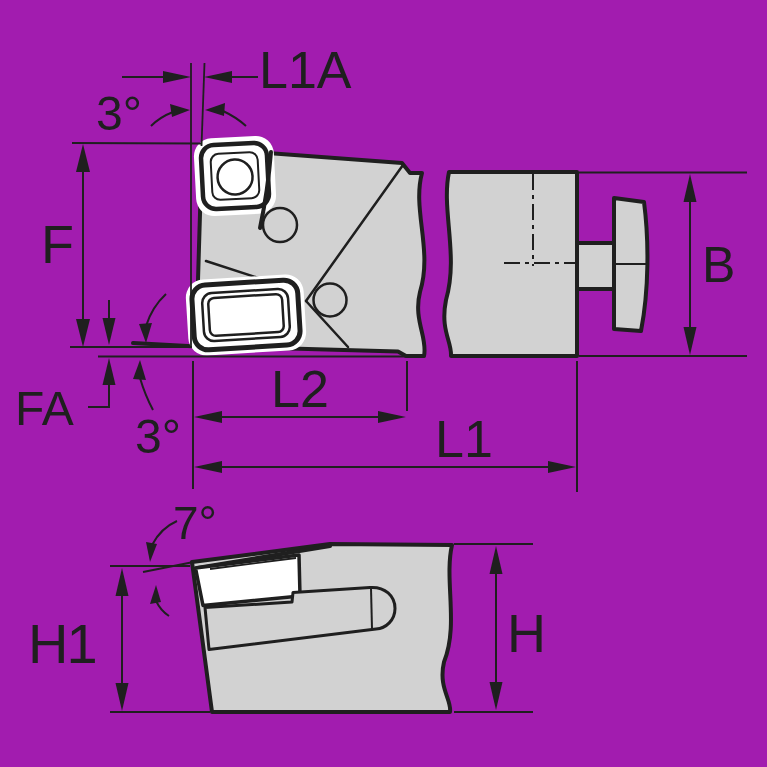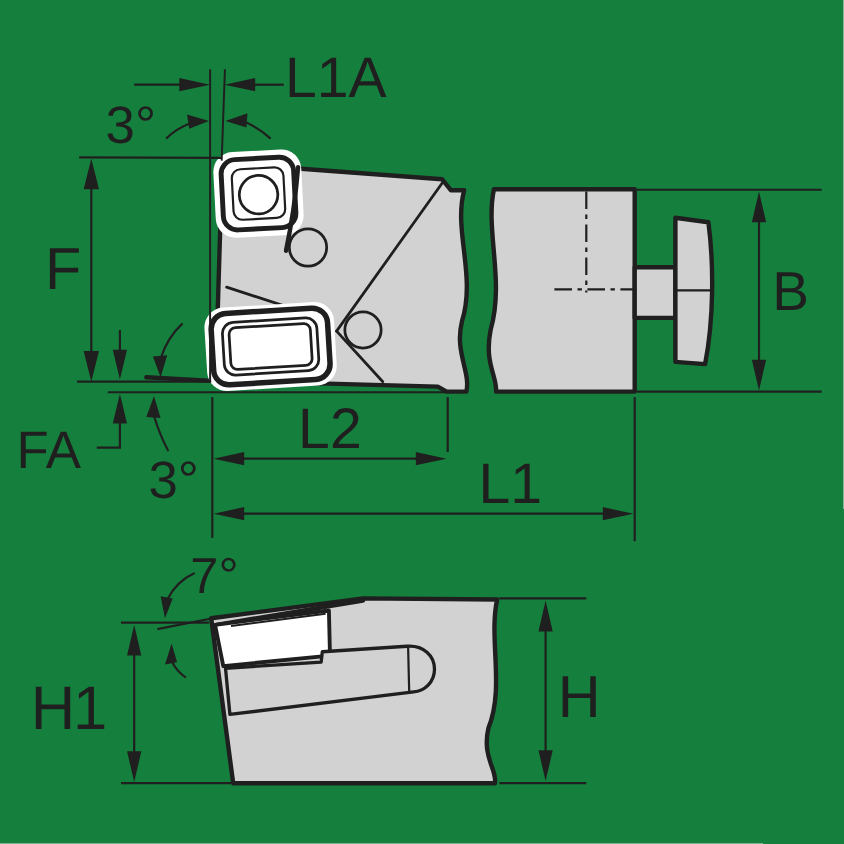--- a/index.html
+++ b/index.html
@@ -4,21 +4,21 @@
 <style>
   html, body {
     margin: 0;
     padding: 0;
     background: #ffffff;
   }
   .drawing-wrap {
     width: 767px;
     height: 767px;
     position: relative;
-    background: #15803d;
+    background: #a21caf;
     overflow: hidden;
   }
   svg text {
     font-family: "Liberation Sans", sans-serif;
     fill: #1f1f1f;
   }
   .lbl-lg  { font-size: 52px; }
   .lbl-f   { font-size: 54px; }
   .lbl-b   { font-size: 50px; }
   .lbl-ang { font-size: 48px; }

